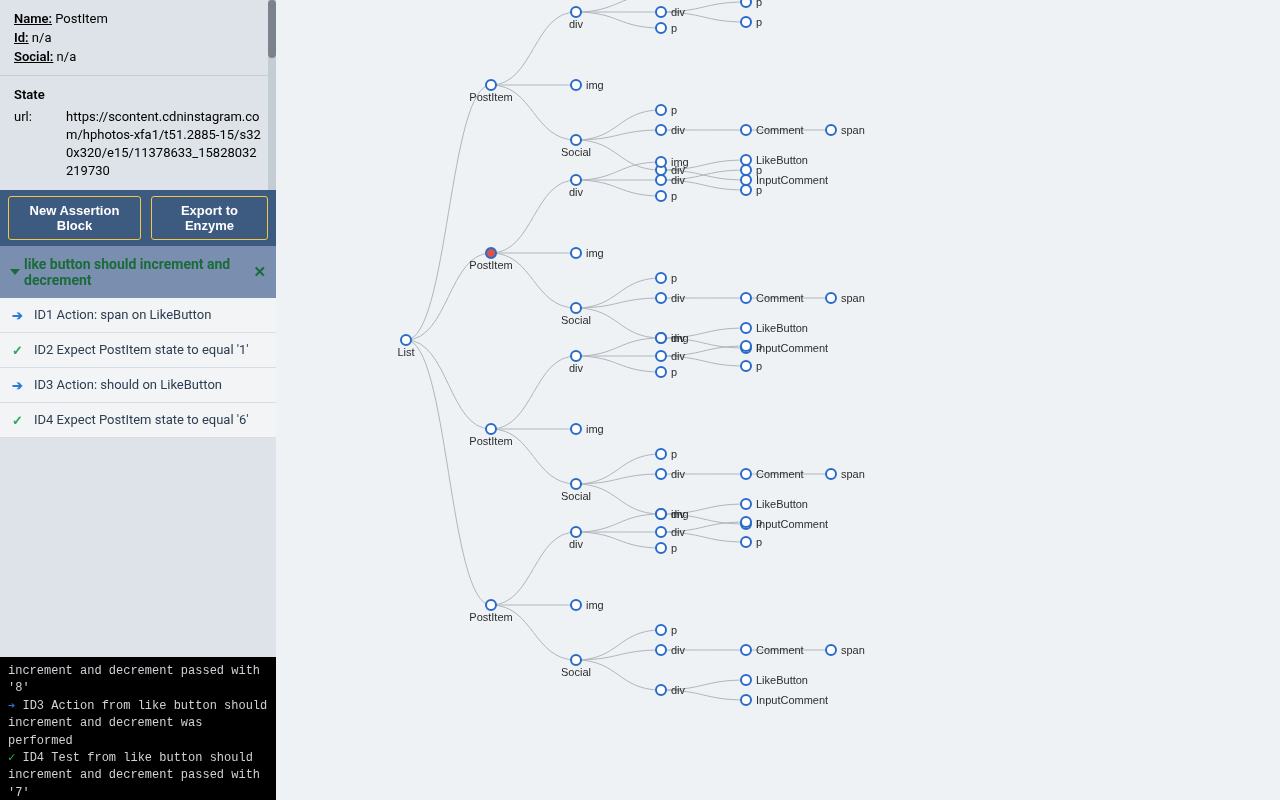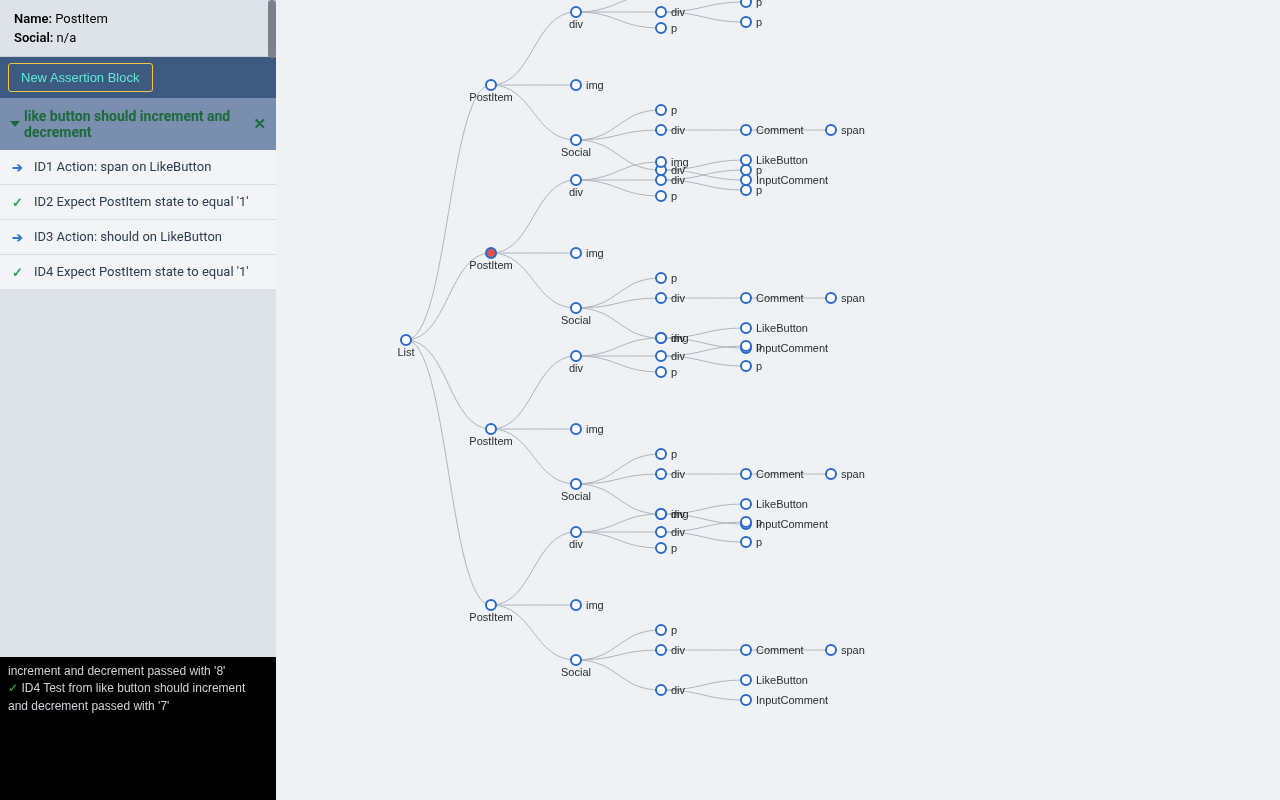--- a/index.html
+++ b/index.html
@@ -3,46 +3,46 @@
 <meta charset="utf-8">
 <style>
 * { box-sizing: border-box; margin: 0; padding: 0; }
 body { font-family: -apple-system, "Segoe UI", Roboto, sans-serif; font-size: 13px; background: #eef2f5; overflow: hidden; }
 .app { display: flex; height: 800px; width: 1280px; }
 
 
 .sidebar { width: 276px; background: #dde3e8; display: flex; flex-direction: column; position: relative; }
 
 .info-panel { background: #dde3e8; padding: 10px 14px 8px; font-size: 13px; line-height: 1.45; border-bottom: 1px solid #c5cdd4; position: relative; }
-.info-panel b { font-weight: 600; }
+.info-panel b { font-weight: 600; text-decoration: underline; }
 .state-panel { background: #dde3e8; padding: 10px 14px; font-size: 13px; line-height: 1.4; }
 .state-panel h4 { font-weight: 600; margin-bottom: 4px; }
 .state-row { display: flex; }
 .state-row .k { width: 52px; }
 .state-row .v { flex: 1; word-break: break-all; }
 
 .toolbar { background: #3d5a80; padding: 6px 8px; display: flex; gap: 10px; }
-.btn-outline { background: transparent; border: 1.5px solid #f2c744; color: #5eead4; font-weight: 400; font-size: 13px; padding: 6px 12px; border-radius: 3px; cursor: pointer; }
+.btn-outline { background: transparent; border: 1.5px solid #f2c744; color: #ffffff; font-weight: 700; font-size: 13px; padding: 6px 12px; border-radius: 3px; cursor: pointer; }
 
 .test-block-header { background: #7a8fb0; padding: 10px 12px 10px 10px; display: flex; align-items: center; gap: 4px; color: #1b6b3a; font-weight: 700; font-size: 14px; position: relative; cursor: pointer; }
 .test-block-header .close { position: absolute; right: 10px; color: #1b6b3a; font-size: 15px; cursor: pointer; }
 .caret-down { width: 0; height: 0; border-left: 5px solid transparent; border-right: 5px solid transparent; border-top: 6px solid #1b6b3a; }
 
 .step-list { background: #f2f4f6; }
 .step { padding: 9px 12px; border-bottom: 1px solid #d6dde3; display: flex; gap: 8px; align-items: flex-start; font-size: 13px; color: #2c3e50; cursor: pointer; }
 .step .ico { width: 14px; flex-shrink: 0; margin-top: 1px; }
 .arrow-right { color: #2a7ad6; font-weight: 700; }
 .check { color: #2aa85a; font-weight: 700; }
 
 
 .fake-scroll { position: absolute; right: 0; top: 0; bottom: 0; width: 8px; background: #c5cdd4; }
 .fake-scroll-thumb { position: absolute; right: 0; top: 0; width: 8px; height: 58px; background: #7b828c; border-radius: 4px; }
 
 
-.console { background: #000; color: #cfd2d6; font-family: Liberation Sans, sans-serif; font-size: 12px; line-height: 1.45; padding: 6px 8px; margin-top: auto; height: 143px; overflow: hidden; }
+.console { background: #000; color: #cfd2d6; font-family: Liberation Mono, monospace; font-size: 12px; line-height: 1.45; padding: 6px 8px; margin-top: auto; height: 143px; overflow: hidden; }
 .console .blue { color: #2a7ad6; }
 .console .chk { color: #2fbf4a; }
 
 
 .diagram { flex: 1; background: #eef2f5; position: relative; overflow: hidden; }
 svg { width: 100%; height: 100%; }
 .node-circle { fill: #fff; stroke: #2a6acb; stroke-width: 2; }
 .node-circle.selected { fill: #d9534f; stroke: #2a6acb; }
 .node-label { font-size: 11px; fill: #2c2c2c; font-family: -apple-system, sans-serif; }
 .edge { fill: none; stroke: #aeb6bd; stroke-width: 1; }
@@ -50,30 +50,39 @@
 </head>
 <body>
 
 <div class="app">
 
   <div class="sidebar">
 
     <div style="position:relative">
       <div class="info-panel">
         <div><b>Name:</b> <span>PostItem</span></div>
+        <div><b>Id:</b> <span>n/a</span></div>
         <div><b>Social:</b> <span>n/a</span></div>
       </div>
 
+      <div class="state-panel">
+        <h4>State</h4>
+        <div class="state-row">
+          <div class="k">url:</div>
+          <div class="v">https://scontent.cdninstagram.com/hphotos-xfa1/t51.2885-15/s320x320/e15/11378633_15828032219730</div>
+        </div>
+      </div>
       <div class="fake-scroll">
           <div class="fake-scroll-thumb"></div>
         </div>
     </div>
 
     <div class="toolbar">
       <button class="btn-outline">New Assertion Block</button>
+      <button class="btn-outline">Export to Enzyme</button>
     </div>
 
     <div class="test-block-header">
       <span class="caret-down"></span>
       <span style="flex:1">like button should increment and decrement</span>
       <span class="close">✕</span>
     </div>
 
     <div class="step-list">
       <div class="step">
@@ -83,26 +92,27 @@
       <div class="step">
         <span class="ico check">✓</span>
         <span>ID2 Expect PostItem state to equal '1'</span>
       </div>
       <div class="step">
         <span class="ico arrow-right">➔</span>
         <span>ID3 Action: should on LikeButton</span>
       </div>
       <div class="step">
         <span class="ico check">✓</span>
-        <span>ID4 Expect PostItem state to equal '1'</span>
+        <span>ID4 Expect PostItem state to equal '6'</span>
       </div>
     </div>
 
     <div class="console">
       <div>increment and decrement passed with '8'</div>
+      <div><span class="blue">➔</span><span> ID3 Action from like button should increment and decrement was performed</span></div>
       <div><span class="chk">✓</span><span> ID4 Test from like button should increment and decrement passed with '7'</span></div>
 
     </div>
   </div>
 
   <div class="diagram">
     <svg id="tree-svg" viewBox="0 0 1004 800">
         <g>
           <path d="M130,340 C172.5,340 172.5,85 215,85" class="edge"></path>
           <path d="M215,85 C257.5,85 257.5,12 300,12" class="edge"></path>

